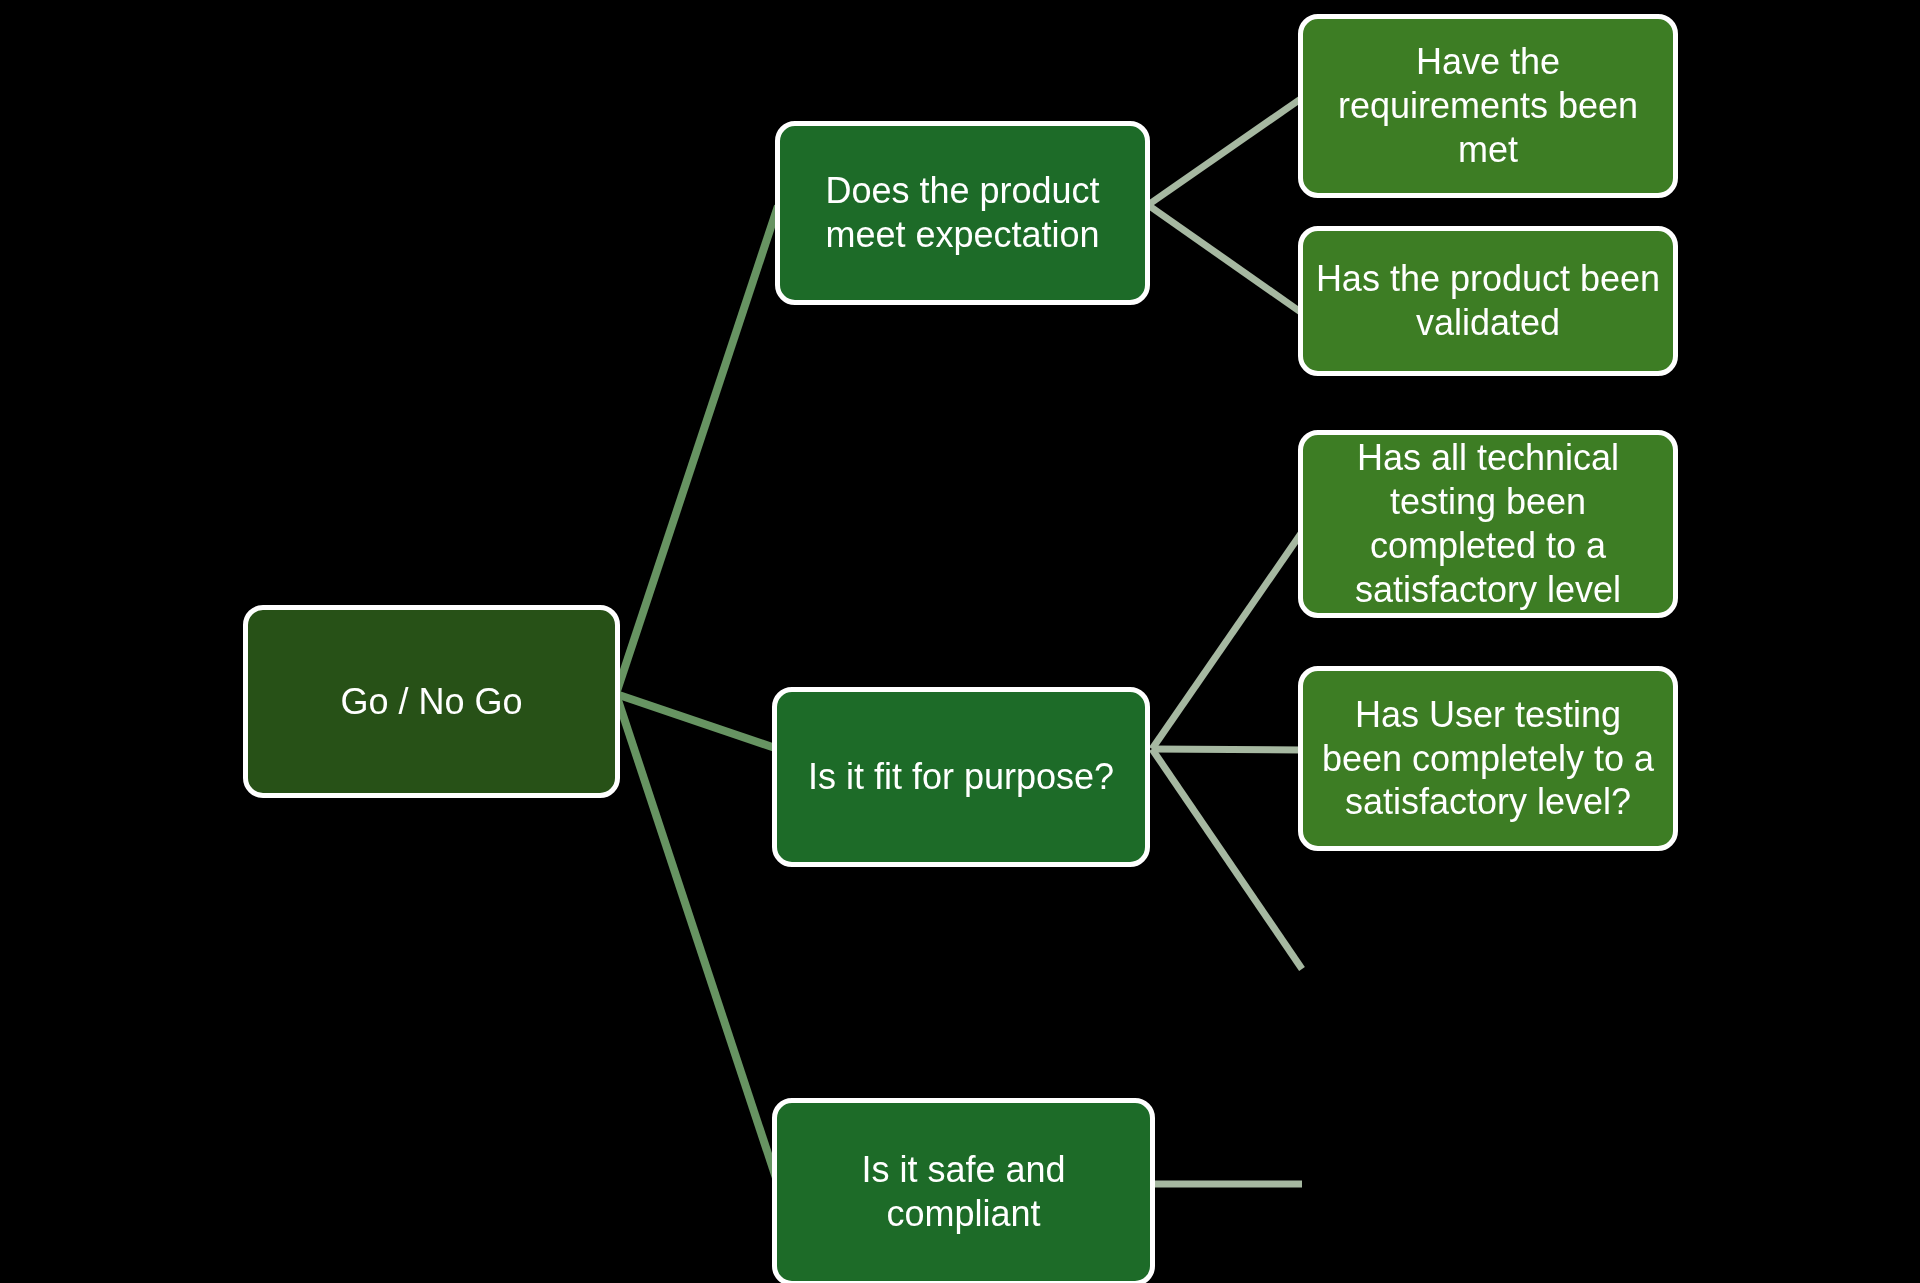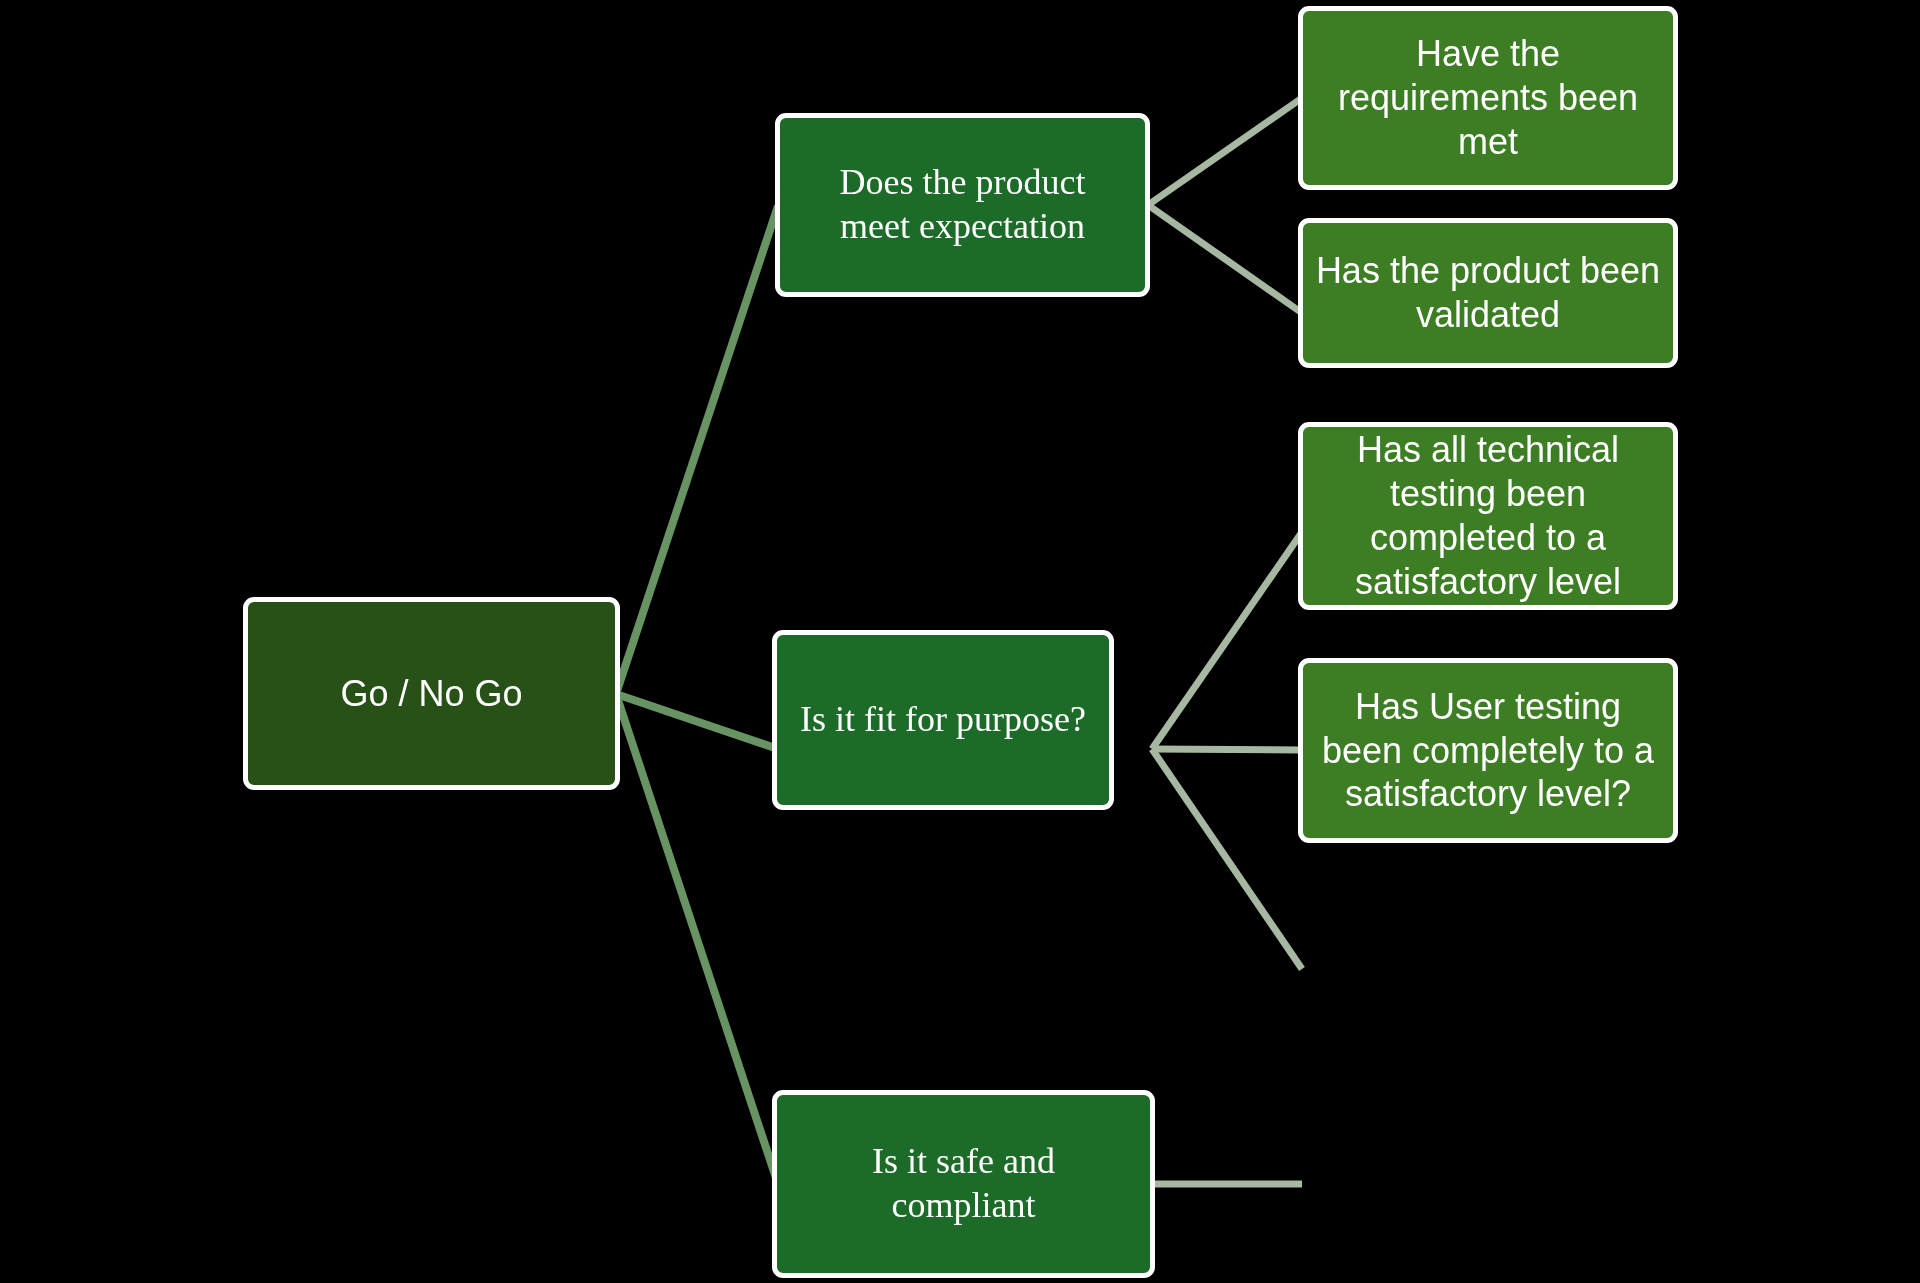--- a/index.html
+++ b/index.html
@@ -29,39 +29,40 @@
   }
   .conn-secondary {
     stroke: var(--connector-secondary, #A6B8A1);
     stroke-width: 7;
     fill: none;
   }
   .node {
     position: absolute;
     box-sizing: border-box;
     border: 5px solid var(--node-border, #FFFFFF);
-    border-radius: 11px;
+    border-radius: 20px;
     color: var(--node-text, #FFFFFF);
     display: flex;
     align-items: center;
     justify-content: center;
     text-align: center;
     font-size: 36px;
     line-height: 1.22;
     padding: 6px 12px;
     white-space: pre-line;
+    margin-top: 8px;
   }
   .node-root   { background: var(--root-fill, #275117); }
-  .node-branch { background: var(--branch-fill, #1D6B28); font-family: Liberation Serif, serif; }
+  .node-branch { background: var(--branch-fill, #1D6B28); }
   .node-leaf   { background: var(--leaf-fill, #3D7D24); }
 
   #node-root     { left: 243px;  top: 597px;  width: 377px; height: 193px; }
 
   #node-branch-0 { left: 775px;  top: 113px;  width: 375px; height: 184px; }
-  #node-branch-1 { left: 772px;  top: 630px;  width: 342px; height: 180px; }
+  #node-branch-1 { left: 772px;  top: 679px;  width: 378px; height: 180px; }
   #node-branch-2 { left: 772px;  top: 1090px; width: 383px; height: 188px; }
 
   #node-leaf-0   { left: 1298px; top: 6px;    width: 380px; height: 184px; }
   #node-leaf-1   { left: 1298px; top: 218px;  width: 380px; height: 150px; }
   #node-leaf-2   { left: 1298px; top: 422px;  width: 380px; height: 188px; }
   #node-leaf-3   { left: 1298px; top: 658px;  width: 380px; height: 185px; }
   #node-leaf-4   { left: 1298px; top: 877px;  width: 380px; height: 185px; }
   #node-leaf-5   { left: 1298px; top: 1088px; width: 380px; height: 190px; }
 </style>
 </head>

